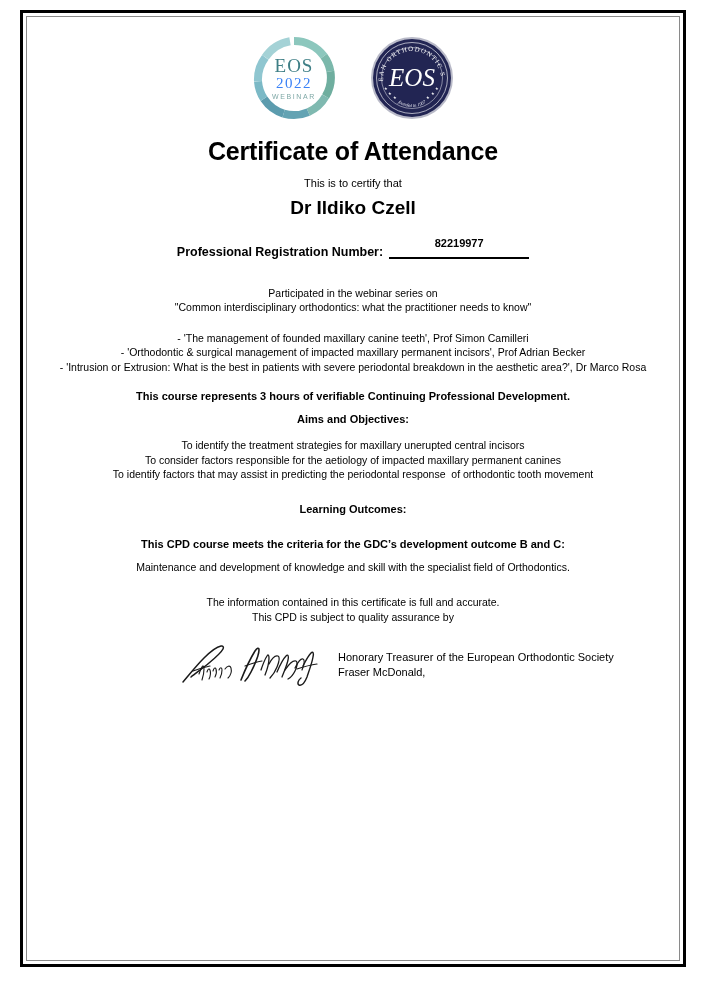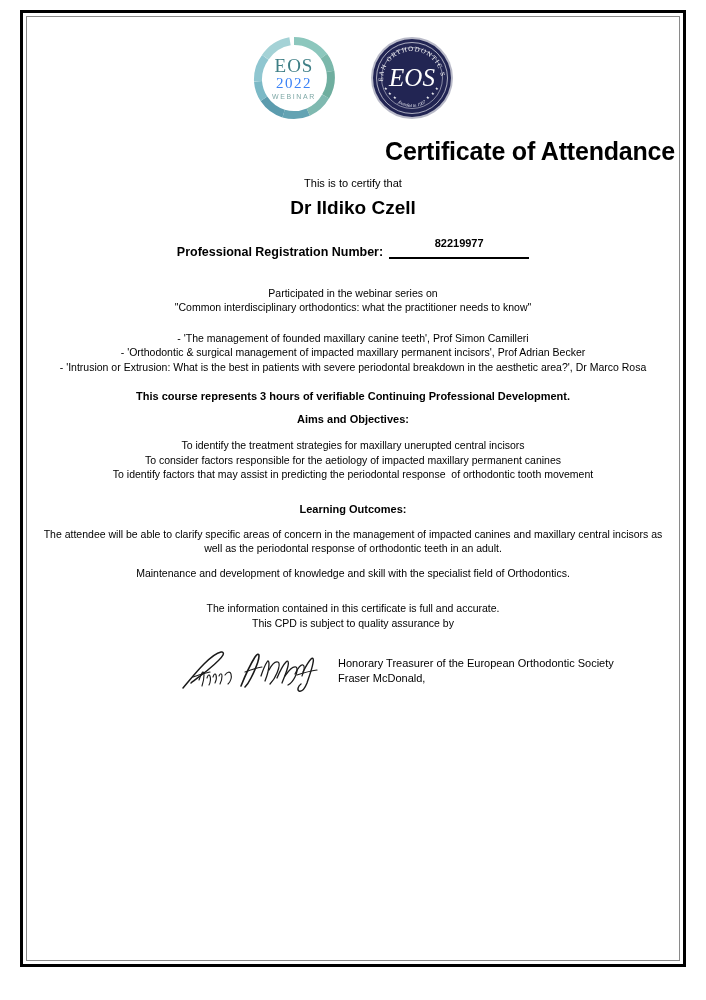--- a/index.html
+++ b/index.html
@@ -100,21 +100,21 @@
 
   
   .seal-logo {
     position: relative;
     width: 84px;
     height: 84px;
   }
 
   
   .cert-title {
-    text-align: right;
+    text-align: center;
     font-size: 25px;
     font-weight: 700;
     letter-spacing: -0.2px;
     margin-top: 17px;
   }
   .certify-line {
     text-align: center;
     font-size: 11px;
     margin-top: 11px;
   }
@@ -285,22 +285,22 @@
     <div class="bold-line cpd-hours">This course represents 3 hours of verifiable Continuing Professional Development.</div>
 
     <div class="section-head aims-head">Aims and Objectives:</div>
     <div class="para aims-body">
       <div class="nowrap-pre">To identify the treatment strategies for maxillary unerupted central incisors</div>
       <div class="nowrap-pre">To consider factors responsible for the aetiology of impacted maxillary permanent canines</div>
       <div class="nowrap-pre">To identify factors that may assist in predicting the periodontal response  of orthodontic tooth movement</div>
     </div>
 
     <div class="section-head outcomes-head">Learning Outcomes:</div>
-    <div class="para outcomes-body">The attendee will be able to clarify specific areas of concern in the management of impacted canines and maxillary central incisors as well as the periodontal response of orthodontic teeth in an adult.</div>
-
+
+    <div class="bold-line gdc-head">This CPD course meets the criteria for the GDC’s development outcome B and C:</div>
     <div class="para gdc-body">
       <div>Maintenance and development of knowledge and skill with the specialist field of Orthodontics.</div>
     </div>
 
     <div class="para closing">
       <div>The information contained in this certificate is full and accurate.</div>
       <div>This CPD is subject to quality assurance by</div>
     </div>
 
     <div class="sign-row">

